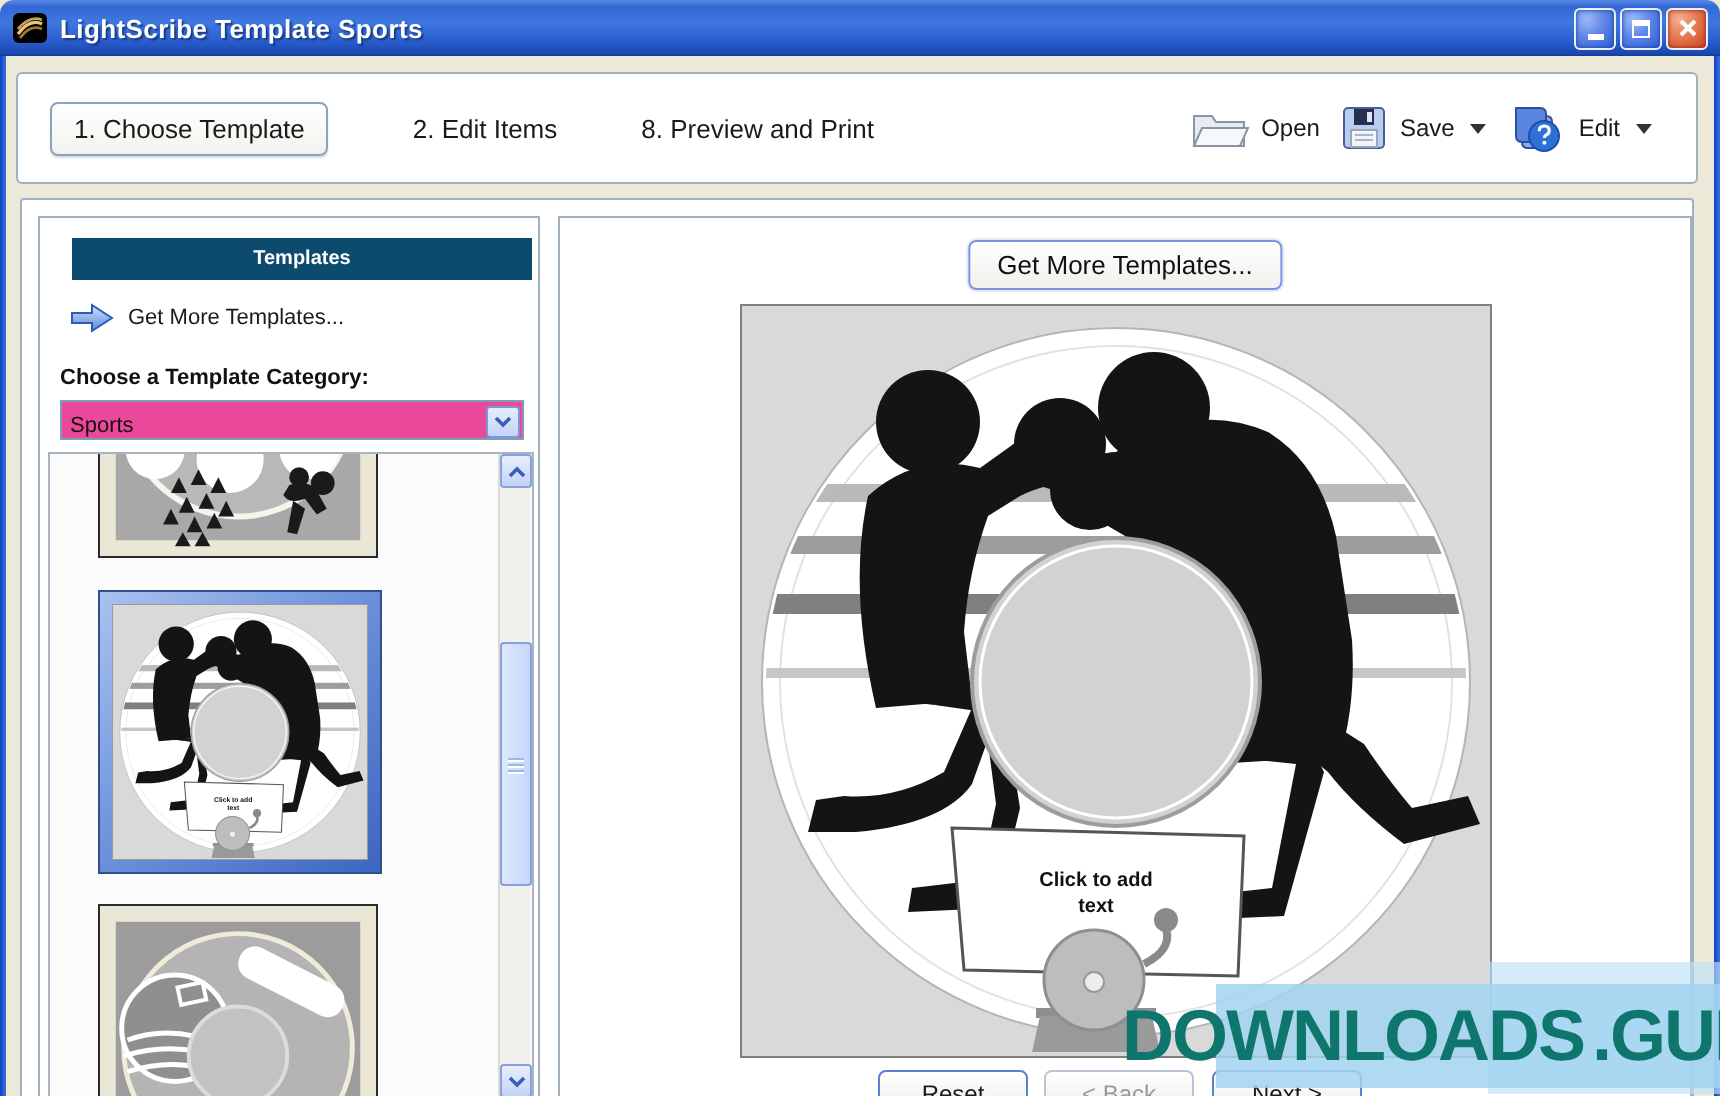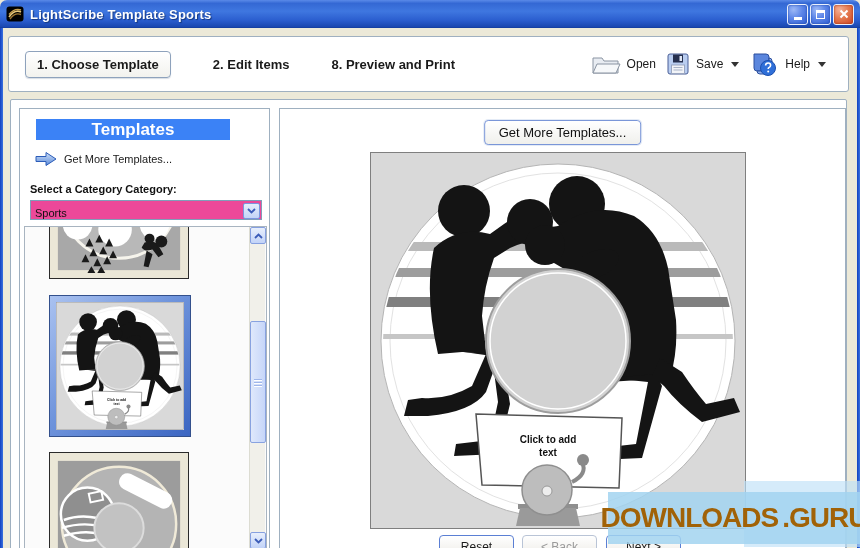--- a/index.html
+++ b/index.html
@@ -31,21 +31,21 @@
   .edge-l,.edge-r { position:absolute; top:28px; bottom:0; width:3px; z-index:40;
     background:linear-gradient(90deg,#1140c0,#3a72e0); }
   .edge-l { left:0; } .edge-r { right:0; }
 
   
   .toolbar {
     position:absolute; left:8px; top:36px; width:841px; height:56px;
     background:#fff; border:1px solid #9fb0c0; border-radius:3px;
     display:flex; align-items:center; z-index:5;
   }
-  .step { font-size:13px; font-weight:bold; color:#1a1a1a; white-space:nowrap; }
+  .step { font-size:13px; font-weight:normal; color:#1a1a1a; white-space:nowrap; }
   .step-btn {
     margin-left:16px; padding:5px 11px; background:linear-gradient(#ffffff,#f2f2ee);
     border:1px solid #8ea2bc; border-radius:4px; box-shadow:0 1px 1px #d8dde4;
   }
   .step-plain { margin-left:42px; }
   .tb-right { margin-left:auto; display:flex; align-items:center; gap:10px; padding-right:22px; }
   .tb-tool { display:flex; align-items:center; gap:6px; cursor:default; }
   .tb-label { font-size:12px; color:#1a1a1a; }
   .dd-arrow { width:0; height:0; border-left:4px solid transparent; border-right:4px solid transparent;
     border-top:5px solid #333; margin-left:2px; }
@@ -53,22 +53,22 @@
   
   .mainbox {
     position:absolute; left:10px; top:99px; width:837px; height:460px;
     background:#fff; border:1px solid #9fb0c0; border-radius:2px;
   }
   .panel { position:absolute; top:8px; background:#fff; border:1px solid #9fb0c0; height:452px; }
   .panel-left { left:8px; width:251px; }
   .panel-right { left:268px; width:567px; }
 
   
-  .tpl-header { position:absolute; left:16px; top:10px; width:194px; height:21px;
-    background:#3b82f6; color:#fff; font-size:17px; font-weight:bold;
+  .tpl-header { position:absolute; left:16px; top:10px; width:230px; height:21px;
+    background:#0c4a6e; color:#fff; font-size:10px; font-weight:bold;
     text-align:center; line-height:21px; }
   .getmore-row { position:absolute; left:14px; top:42px; display:flex; align-items:center; gap:6px; }
   .getmore-text { font-size:11px; color:#1a1a1a; }
   .cat-label { position:absolute; left:10px; top:74px; font-size:11px; font-weight:bold; color:#111; }
   .combo { position:absolute; left:10px; top:91px; width:232px; height:20px;
     background:#ec4899; border:1px solid #7f9db9; display:flex; align-items:flex-end; }
   .combo-value { font-size:11px; padding-left:4px; color:#111; flex:1; }
   .combo-btn { width:17px; height:16px; margin-right:1px; border:1px solid #7a96df; border-radius:2px;
     background:linear-gradient(#e6eefb,#c3d4f7); display:flex; align-items:center; justify-content:center; }
 
@@ -104,21 +104,21 @@
     text-align:center; line-height:22px; background:linear-gradient(#ffffff,#eceae4);
     border:1px solid #5b7fd4; border-radius:4px; }
   .f-reset { left:159px; } .f-back { left:242px; color:#9a9a9a; border-color:#b9c4d6; } .f-next { left:326px; }
 
   
   .wm-band2 { position:absolute; left:744px; top:481px; width:116px; height:66px;
     background:rgba(190,225,248,0.65); z-index:48; }
   .wm { position:absolute; left:608px; top:492px; width:252px; height:52px;
     background:rgba(162,211,240,0.85); z-index:49;
     display:flex; align-items:center; justify-content:center; gap:2px; }
-  .wm-text { color:#a16207; font-size:28px; font-weight:800; letter-spacing:-1px; }
+  .wm-text { color:#0f766e; font-size:36px; font-weight:800; letter-spacing:-1px; }
 </style>
 </head>
 <body>
 
 <svg width="0" height="0" style="position:absolute" aria-hidden="true">
   <defs>
     <clipPath id="disc-clip">
         <circle cx="188" cy="189" r="175"></circle>
       </clipPath>
     <linearGradient id="arrowgrad" x1="0" y1="0" x2="0" y2="1">
@@ -216,39 +216,39 @@
       <span class="dd-arrow"></span>
     </div>
     <div class="tb-tool">
       <svg width="30" height="26" viewBox="0 0 30 26">
         <path d="M5,3 L17,3 Q20,3 20,6 L20,20 L8,20 Q5,20 5,17 Z" fill="#5b86dd" stroke="#2c4f9e"></path>
         <path d="M8,20 L20,20 L20,7 Q23,7 23,10 L23,23 L11,23 Q8,23 8,20 Z" fill="#8fb0ec" stroke="#2c4f9e"></path>
         <circle cx="19" cy="17" r="7.5" fill="#2f6fd8" stroke="#1b4fae"></circle>
         <path d="M16.6,14.6 Q16.6,12 19.1,12 Q21.6,12 21.6,14.2 Q21.6,15.8 19.9,16.6 Q19.2,17 19.2,18" stroke="#fff" stroke-width="1.6" fill="none"></path>
         <circle cx="19.2" cy="20.4" r="1" fill="#fff"></circle>
       </svg>
-      <span class="tb-label">Help</span>
+      <span class="tb-label">Edit</span>
       <span class="dd-arrow"></span>
     </div>
   </div>
 </div>
 
 <div class="mainbox">
 
   <div class="panel panel-left">
     <div class="tpl-header">Templates</div>
 
     <div class="getmore-row">
       <svg width="24" height="16" viewBox="0 0 24 16">
         <path d="M2,5.5 L12,5.5 L12,1.5 L22,8 L12,14.5 L12,10.5 L2,10.5 Z" fill="url(#arrowgrad)" stroke="#2b5cb8"></path>
       </svg>
       <span class="getmore-text">Get More Templates...</span>
     </div>
 
-    <div class="cat-label">Select a Category Category:</div>
+    <div class="cat-label">Choose a Template Category:</div>
 
     <div class="combo">
       <span class="combo-value">Sports</span>
       <span class="combo-btn">
         <svg width="9" height="6" viewBox="0 0 9 6">
           <path d="M1,1 L4.5,4.5 L8,1" fill="none" stroke="#3b5cb8" stroke-width="1.8"></path>
         </svg>
       </span>
     </div>
 

